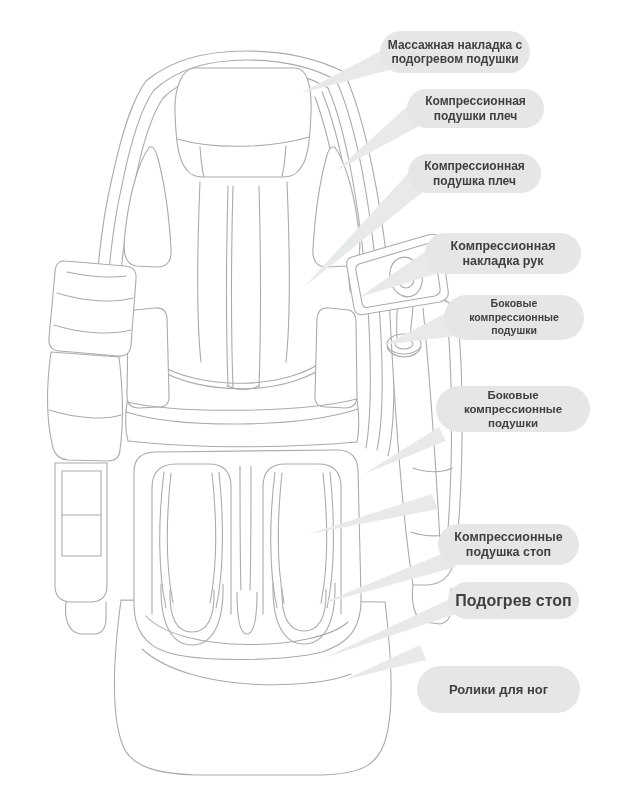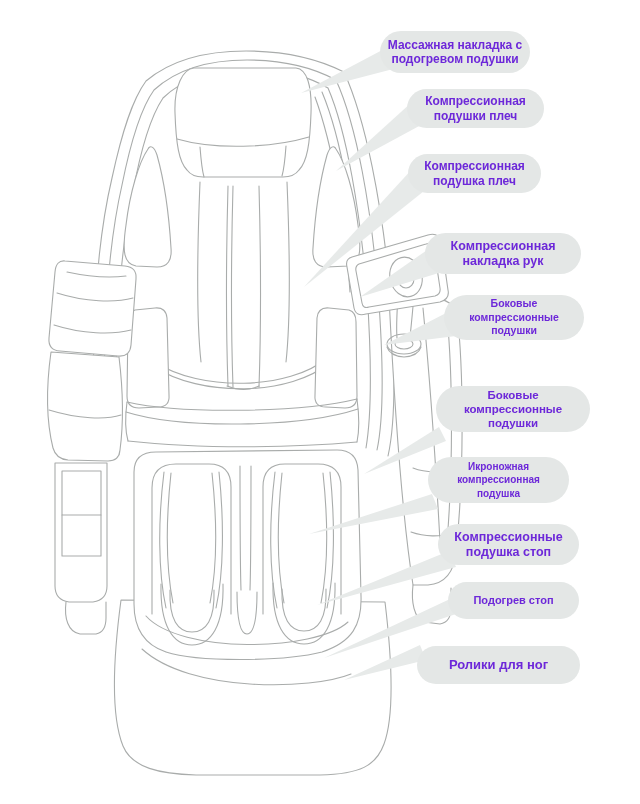--- a/index.html
+++ b/index.html
@@ -4,33 +4,33 @@
 <style>
   html,body{margin:0;padding:0;background:#ffffff;}
   .stage{
     position:relative;width:640px;height:804px;background:#ffffff;overflow:hidden;
     font-family:"Liberation Sans", sans-serif;
   }
   .chair-svg{position:absolute;left:0;top:0;}
   .callout{
     position:absolute;background:#e4e7e6;border-radius:24px;
     display:flex;flex-direction:column;justify-content:center;align-items:center;
-    text-align:left;font-weight:bold;color:#6d28d9;letter-spacing:0;
+    text-align:left;font-weight:bold;color:#404040;letter-spacing:0;
   }
   .callout span{display:block;white-space:nowrap;}
   .c1 {left:380px;top:31px; width:150px;height:42px;font-size:12px;  line-height:1.18;}
   .c2 {left:407px;top:89px; width:137px;height:39px;font-size:12px;  line-height:1.18;}
   .c3 {left:408px;top:154px;width:133px;height:39px;font-size:12px;  line-height:1.18;}
   .c4 {left:425px;top:233px;width:156px;height:41px;font-size:12.5px;line-height:1.2;}
   .c5 {left:444px;top:295px;width:140px;height:45px;font-size:10.5px;line-height:1.28;}
   .c6 {left:436px;top:386px;width:154px;height:46px;font-size:11.5px;line-height:1.24;}
   .c7 {left:428px;top:457px;width:141px;height:46px;font-size:10px;  line-height:1.32;}
   .c8 {left:438px;top:524px;width:141px;height:41px;font-size:12.5px;line-height:1.2;}
-  .c9 {left:448px;top:582px;width:131px;height:37px;font-size:11px;line-height:1.2;}
-  .c10{left:417px;top:646px;width:163px;height:38px;font-size:13px;  line-height:1.2;}
+  .c9 {left:448px;top:582px;width:131px;height:37px;font-size:16px;line-height:1.2;}
+  .c10{left:417px;top:666px;width:163px;height:47px;font-size:13px;  line-height:1.2;}
 </style>
 </head>
 <body>
 
 <div class="stage">
 
   <svg class="chair-svg" width="640" height="804" viewBox="0 0 640 804" xmlns="http://www.w3.org/2000/svg">
     <g stroke="#a9acab" stroke-width="1.1" fill="none" stroke-linecap="round" stroke-linejoin="round">
 
       <g>
@@ -176,25 +176,20 @@
   <div class="callout c5">
     <span>Боковые</span>
     <span>компрессионные</span>
     <span>подушки</span>
   </div>
   <div class="callout c6">
     <span>Боковые</span>
     <span>компрессионные</span>
     <span>подушки</span>
   </div>
-  <div class="callout c7">
-    <span>Икроножная</span>
-    <span>компрессионная</span>
-    <span>подушка</span>
-  </div>
   <div class="callout c8">
     <span>Компрессионные</span>
     <span>подушка стоп</span>
   </div>
   <div class="callout c9">
     <span>Подогрев стоп</span>
   </div>
   <div class="callout c10">
     <span>Ролики для ног</span>
   </div>

